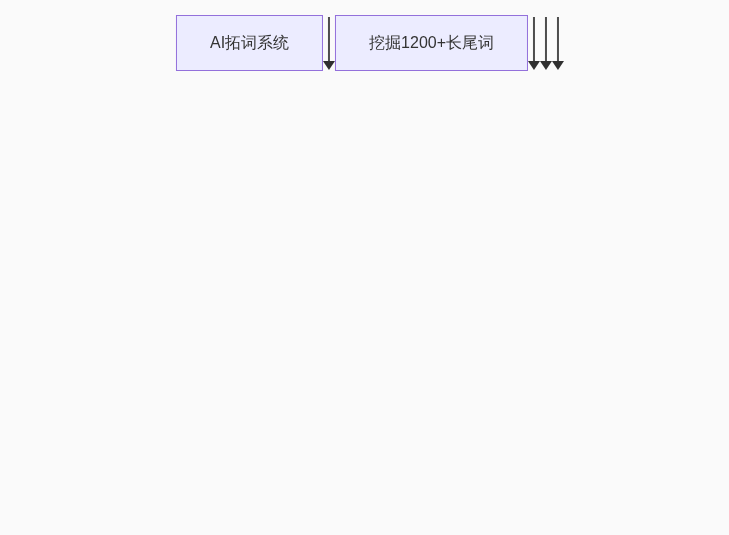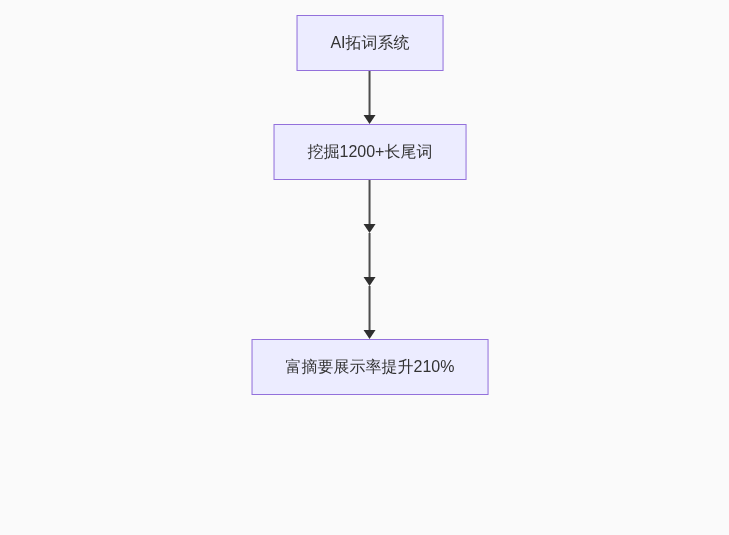--- a/index.html
+++ b/index.html
@@ -13,21 +13,20 @@
     position: relative;
     overflow: hidden;
     font-family: "Liberation Sans", "DejaVu Sans", sans-serif;
   }
   .flowchart {
     position: absolute;
     left: 370px;
     top: 15px;
     transform: translateX(-50%);
     display: flex;
-    flex-direction: column;
     align-items: center;
   }
   .node {
     box-sizing: border-box;
     height: 56px;
     padding: 0 33px;
     background: #ECECFF;
     border: 1.5px solid #9370DB;
     display: flex;
     align-items: center;
@@ -88,17 +87,14 @@
     <div class="line"></div>
     <div class="head"></div>
   </div>
 
 
   <div class="edge">
     <div class="line"></div>
     <div class="head"></div>
   </div>
 
-  <div class="node">
-    <span class="label">富摘要展示率提升210%</span>
-  </div>
 
 </div>
 
 </body></html>

